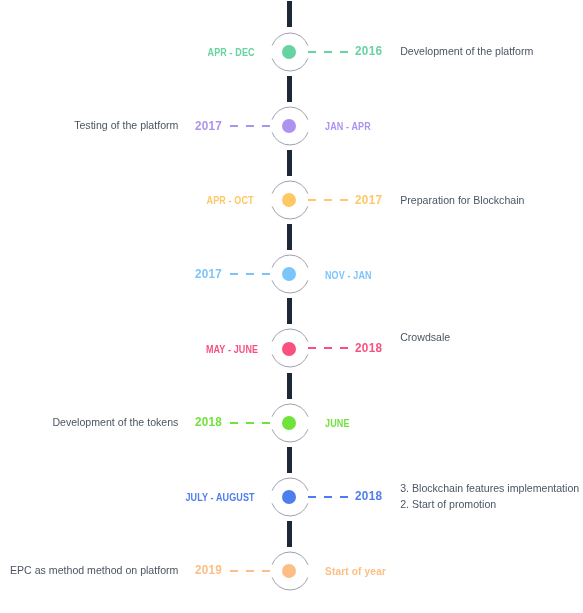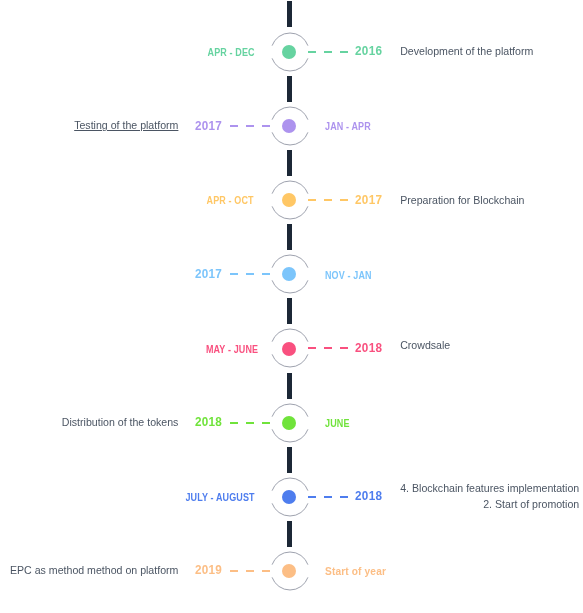--- a/index.html
+++ b/index.html
@@ -18,21 +18,21 @@
   .lbl.l{transform-origin:100% 50%;transform:scaleX(0.79) translateZ(0);}
   .lbl.r{transform-origin:0 50%;transform:scaleX(0.79) translateZ(0);}
   .lbl.mixed.r{transform:scaleX(0.89) translateZ(0);}
   .yr{position:absolute;font-size:13.4px;font-weight:700;white-space:nowrap;
       line-height:13.4px;letter-spacing:0.35px;}
   .yr.l{transform-origin:100% 50%;transform:scaleX(0.875) translateZ(0);}
   .yr.r{transform-origin:0 50%;transform:scaleX(0.875) translateZ(0);}
   .desc{position:absolute;font-size:10.6px;color:#4b5563;line-height:15.9px;white-space:nowrap;
         transform:translateZ(0);}
   .desc.l{text-align:right;}
-  .desc.r{text-align:right;}
+  .desc.r{text-align:left;}
 </style>
 </head>
 <body>
 
 <div id="timeline">
 
   <div class="spine-seg" style="left: 287px; top: 1.3px; height: 26.1px; background: rgb(28, 40, 54);"></div>
   <div class="spine-seg" style="left: 287px; top: 76px; height: 25.9px; background: rgb(28, 40, 54);"></div>
   <div class="spine-seg" style="left: 287px; top: 150.1px; height: 26px; background: rgb(28, 40, 54);"></div>
   <div class="spine-seg" style="left: 287px; top: 224.2px; height: 26px; background: rgb(28, 40, 54);"></div>
@@ -68,21 +68,21 @@
       </svg>
       <span class="dot" style="background: rgb(173, 147, 238);"></span>
     </div>
     <div class="dashes" style="left:230.4px;top:125.00px;width:39.4px">
       <i style="left: 0px; width: 8.1px; background: rgb(173, 147, 238);"></i>
       <i style="left: 15.7px; width: 8.1px; background: rgb(173, 147, 238);"></i>
       <i style="left: 31.3px; width: 8.1px; background: rgb(173, 147, 238);"></i>
     </div>
     <div class="lbl r" style="left: 324.8px; top: 121.2px; color: rgb(173, 147, 238);">JAN - APR</div>
     <div class="yr l" style="right: 360.7px; top: 118.5px; color: rgb(173, 147, 238);">2017</div>
-    <div class="desc l" style="right: 404.6px; top: 118.4px; color: rgb(75, 85, 99); text-decoration: underline;">
+    <div class="desc l" style="right: 404.6px; top: 118.4px; color: rgb(75, 85, 99);">
       <div>Testing of the platform</div>
     </div>
   </div>
   <div class="ms">
     <div class="node" style="left:268.5px;top:179.15px">
       <svg class="ring" width="42" height="42" viewBox="0 0 42 42">
         <path d="M 38.91 27.34 A 19.00 19.00 0 0 1 3.09 27.34" fill="none" stroke-width="1" style="stroke: rgb(158, 162, 174);"></path>
         <path d="M 3.09 14.66 A 19.00 19.00 0 0 1 38.91 14.66" fill="none" stroke-width="1" style="stroke: rgb(158, 162, 174);"></path>
       </svg>
       <span class="dot" style="background: rgb(255, 199, 101);"></span>
@@ -124,60 +124,60 @@
       </svg>
       <span class="dot" style="background: rgb(249, 80, 127);"></span>
     </div>
     <div class="dashes" style="left:308.3px;top:347.45px;width:39.4px">
       <i style="left: 0px; width: 8.1px; background: rgb(249, 80, 127);"></i>
       <i style="left: 15.7px; width: 8.1px; background: rgb(249, 80, 127);"></i>
       <i style="left: 31.3px; width: 8.1px; background: rgb(249, 80, 127);"></i>
     </div>
     <div class="lbl l" style="right: 325px; top: 343.65px; color: rgb(249, 80, 127);">MAY - JUNE</div>
     <div class="yr r" style="left: 355px; top: 340.95px; color: rgb(249, 80, 127);">2018</div>
-    <div class="desc r" style="left: 400.2px; top: 338px; color: rgb(75, 85, 99);">
+    <div class="desc r" style="left: 400.2px; top: 330px; color: rgb(75, 85, 99);">
       <div>Crowdsale</div>
     </div>
   </div>
   <div class="ms">
     <div class="node" style="left:268.5px;top:401.60px">
       <svg class="ring" width="42" height="42" viewBox="0 0 42 42">
         <path d="M 38.91 27.34 A 19.00 19.00 0 0 1 3.09 27.34" fill="none" stroke-width="1" style="stroke: rgb(158, 162, 174);"></path>
         <path d="M 3.09 14.66 A 19.00 19.00 0 0 1 38.91 14.66" fill="none" stroke-width="1" style="stroke: rgb(158, 162, 174);"></path>
       </svg>
       <span class="dot" style="background: rgb(112, 227, 59);"></span>
     </div>
     <div class="dashes" style="left:230.4px;top:421.60px;width:39.4px">
       <i style="left: 0px; width: 8.1px; background: rgb(112, 227, 59);"></i>
       <i style="left: 15.7px; width: 8.1px; background: rgb(112, 227, 59);"></i>
       <i style="left: 31.3px; width: 8.1px; background: rgb(112, 227, 59);"></i>
     </div>
     <div class="lbl r" style="left: 324.8px; top: 417.8px; color: rgb(112, 227, 59);">JUNE</div>
     <div class="yr l" style="right: 360.7px; top: 415.1px; color: rgb(112, 227, 59);">2018</div>
     <div class="desc l" style="right: 404.6px; top: 415px; color: rgb(75, 85, 99);">
-      <div>Distribution of the tokens</div>
+      <div>Development of the tokens</div>
     </div>
   </div>
   <div class="ms">
     <div class="node" style="left:268.5px;top:475.75px">
       <svg class="ring" width="42" height="42" viewBox="0 0 42 42">
         <path d="M 38.91 27.34 A 19.00 19.00 0 0 1 3.09 27.34" fill="none" stroke-width="1" style="stroke: rgb(158, 162, 174);"></path>
         <path d="M 3.09 14.66 A 19.00 19.00 0 0 1 38.91 14.66" fill="none" stroke-width="1" style="stroke: rgb(158, 162, 174);"></path>
       </svg>
       <span class="dot" style="background: rgb(78, 125, 238);"></span>
     </div>
     <div class="dashes" style="left:308.3px;top:495.75px;width:39.4px">
       <i style="left: 0px; width: 8.1px; background: rgb(78, 125, 238);"></i>
       <i style="left: 15.7px; width: 8.1px; background: rgb(78, 125, 238);"></i>
       <i style="left: 31.3px; width: 8.1px; background: rgb(78, 125, 238);"></i>
     </div>
     <div class="lbl l" style="right: 328.7px; top: 491.95px; color: rgb(78, 125, 238);">JULY - AUGUST</div>
     <div class="yr r" style="left: 355px; top: 489.25px; color: rgb(78, 125, 238);">2018</div>
     <div class="desc r" style="left: 400.2px; top: 481.2px; color: rgb(75, 85, 99);">
-      <div>4. Blockchain features implementation</div>
+      <div>3. Blockchain features implementation</div>
       <div>2. Start of promotion</div>
     </div>
   </div>
   <div class="ms">
     <div class="node" style="left:268.5px;top:549.90px">
       <svg class="ring" width="42" height="42" viewBox="0 0 42 42">
         <path d="M 38.91 27.34 A 19.00 19.00 0 0 1 3.09 27.34" fill="none" stroke-width="1" style="stroke: rgb(158, 162, 174);"></path>
         <path d="M 3.09 14.66 A 19.00 19.00 0 0 1 38.91 14.66" fill="none" stroke-width="1" style="stroke: rgb(158, 162, 174);"></path>
       </svg>
       <span class="dot" style="background: rgb(252, 190, 133);"></span>

